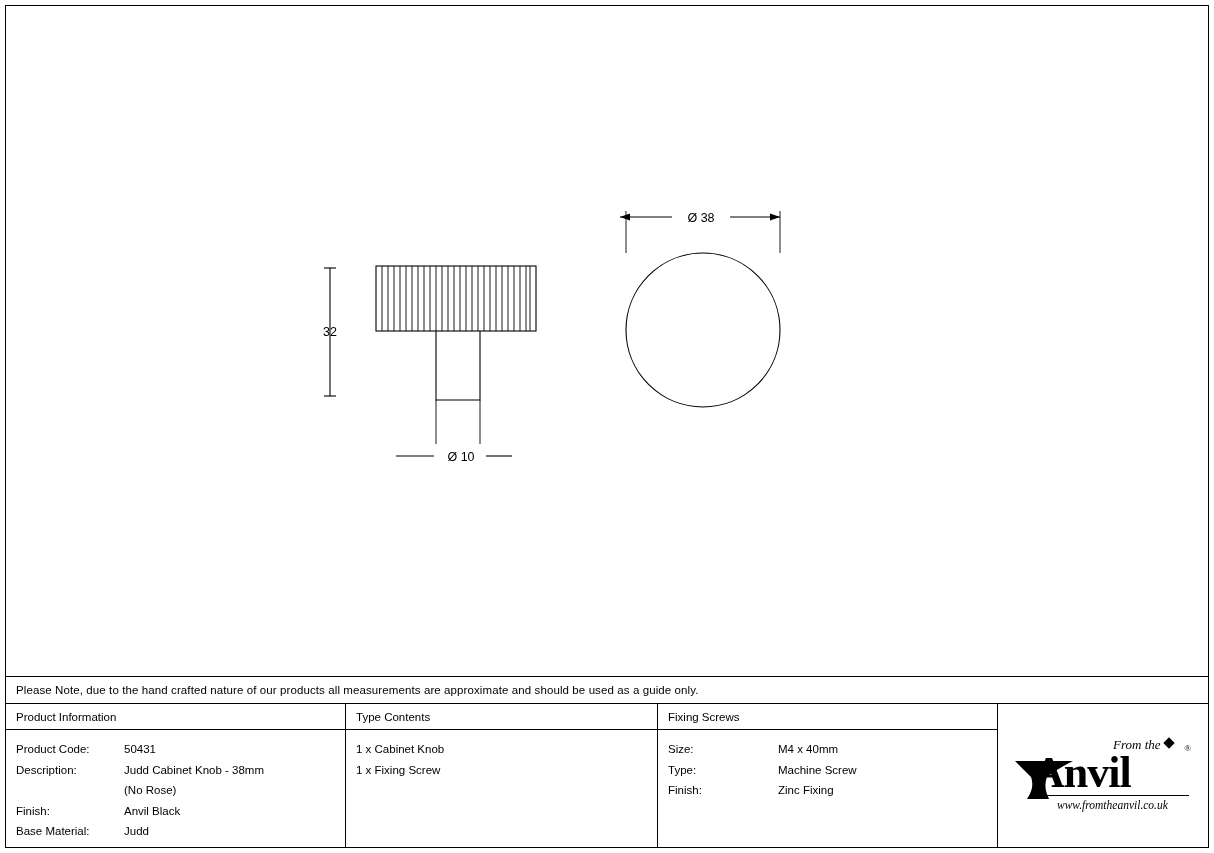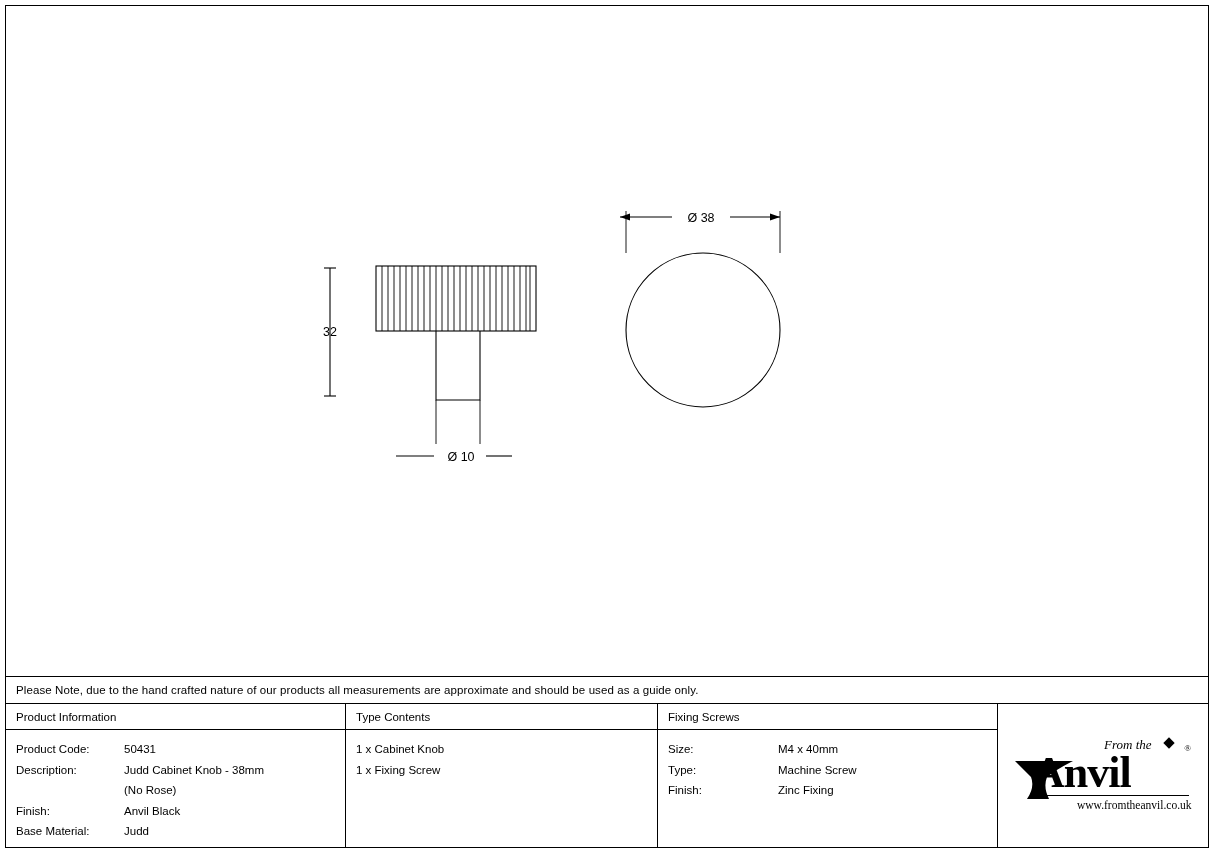--- a/index.html
+++ b/index.html
@@ -110,21 +110,21 @@
     align-items: center;
     justify-content: center;
   }
   .logo-inner {
     position: relative;
     width: 180px;
     height: 86px;
   }
   .logo-fromthe {
     position: absolute;
-    left: 91px;
+    left: 100px;
     top: 4px;
     font-family: "Liberation Serif", serif;
     font-size: 13px;
     font-style: italic;
   }
   .logo-anvil {
     position: absolute;
     left: 20px;
     top: 14px;
     font-family: "Liberation Serif", serif;
@@ -138,21 +138,21 @@
     top: 10px;
     font-family: "Liberation Serif", serif;
     font-size: 9px;
   }
   .logo-url {
     position: absolute;
     left: 44px;
     top: 66px;
     font-family: "Liberation Serif", serif;
     font-size: 11.5px;
-    margin-left: 20px;
+    font-style: italic;
   }
   .logo-swoosh {
     position: absolute;
     left: 0;
     top: 24px;
   }
   .logo-diamond {
     position: absolute;
     left: 152px;
     top: 6px;

